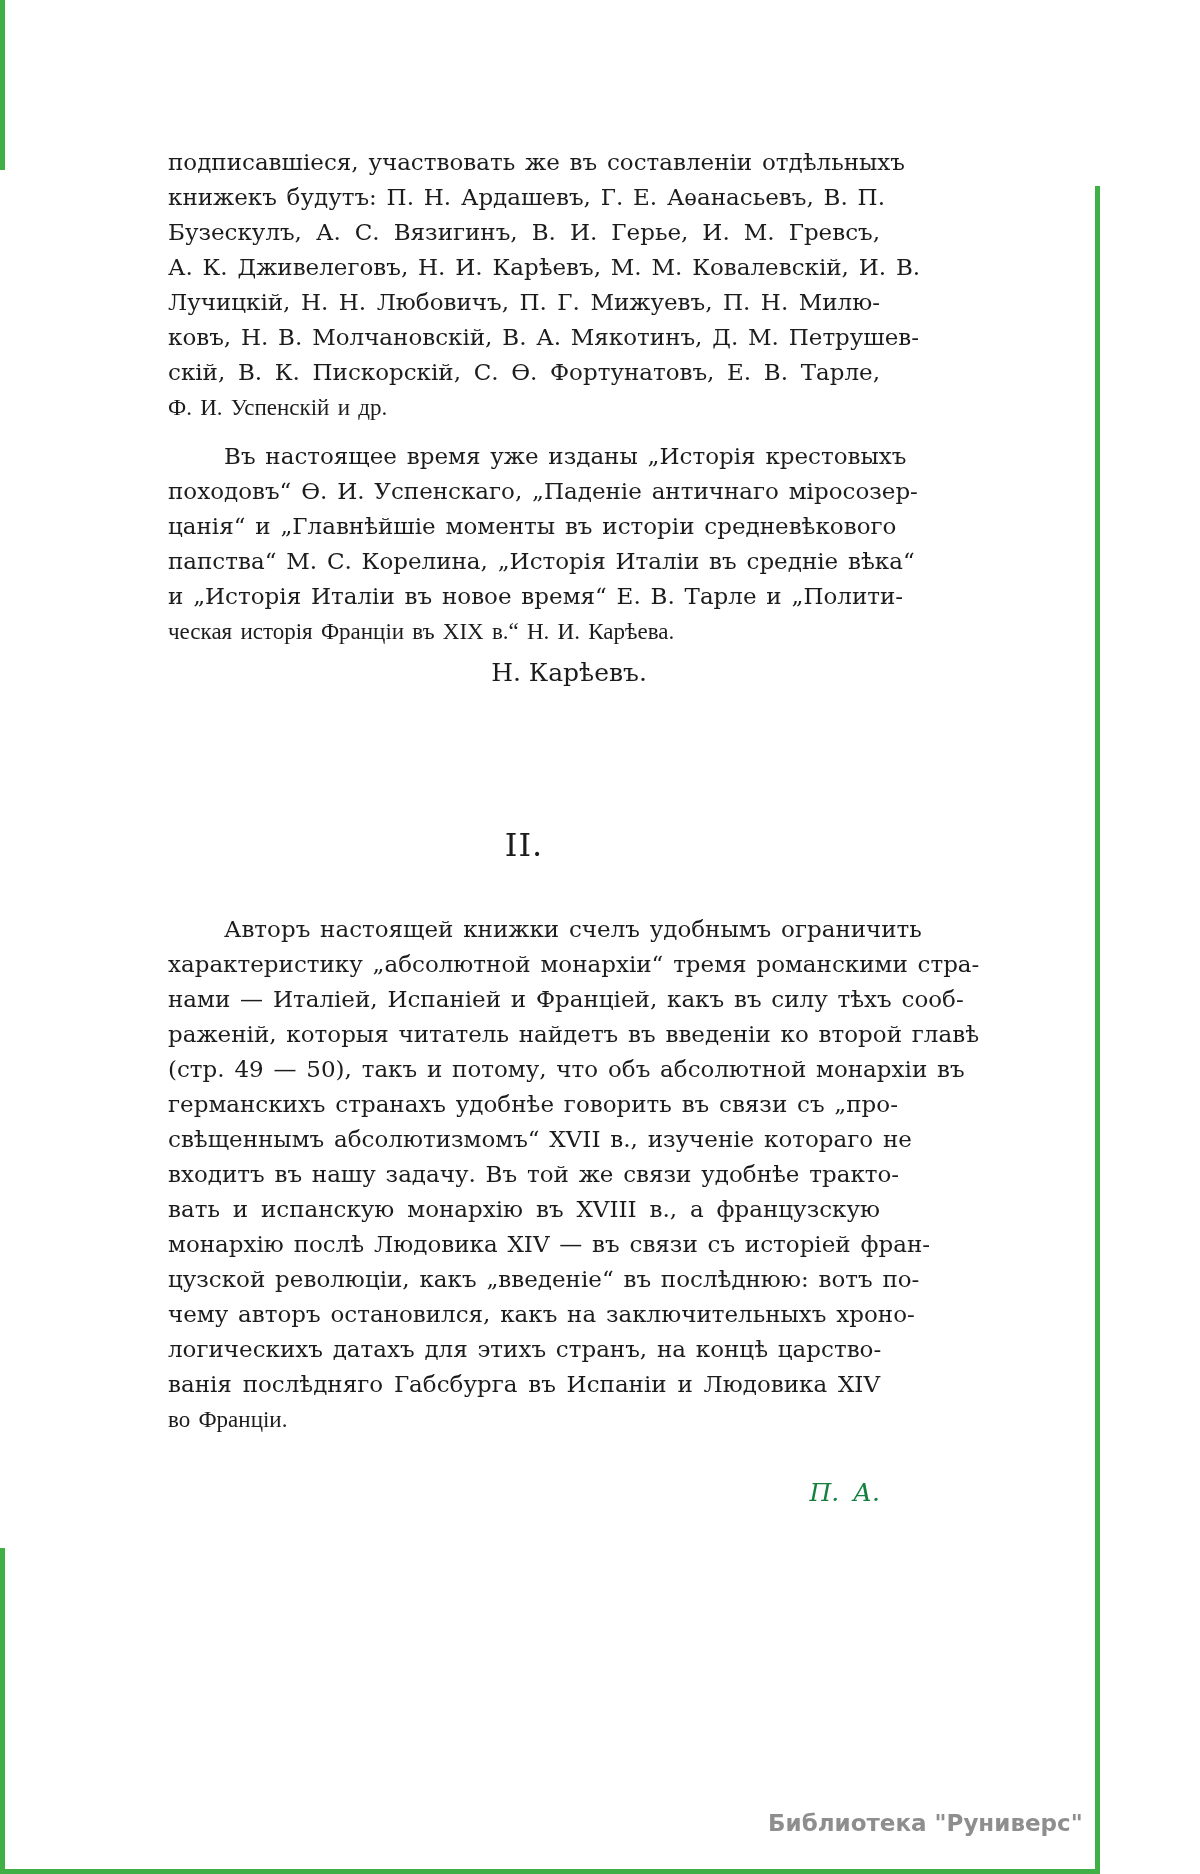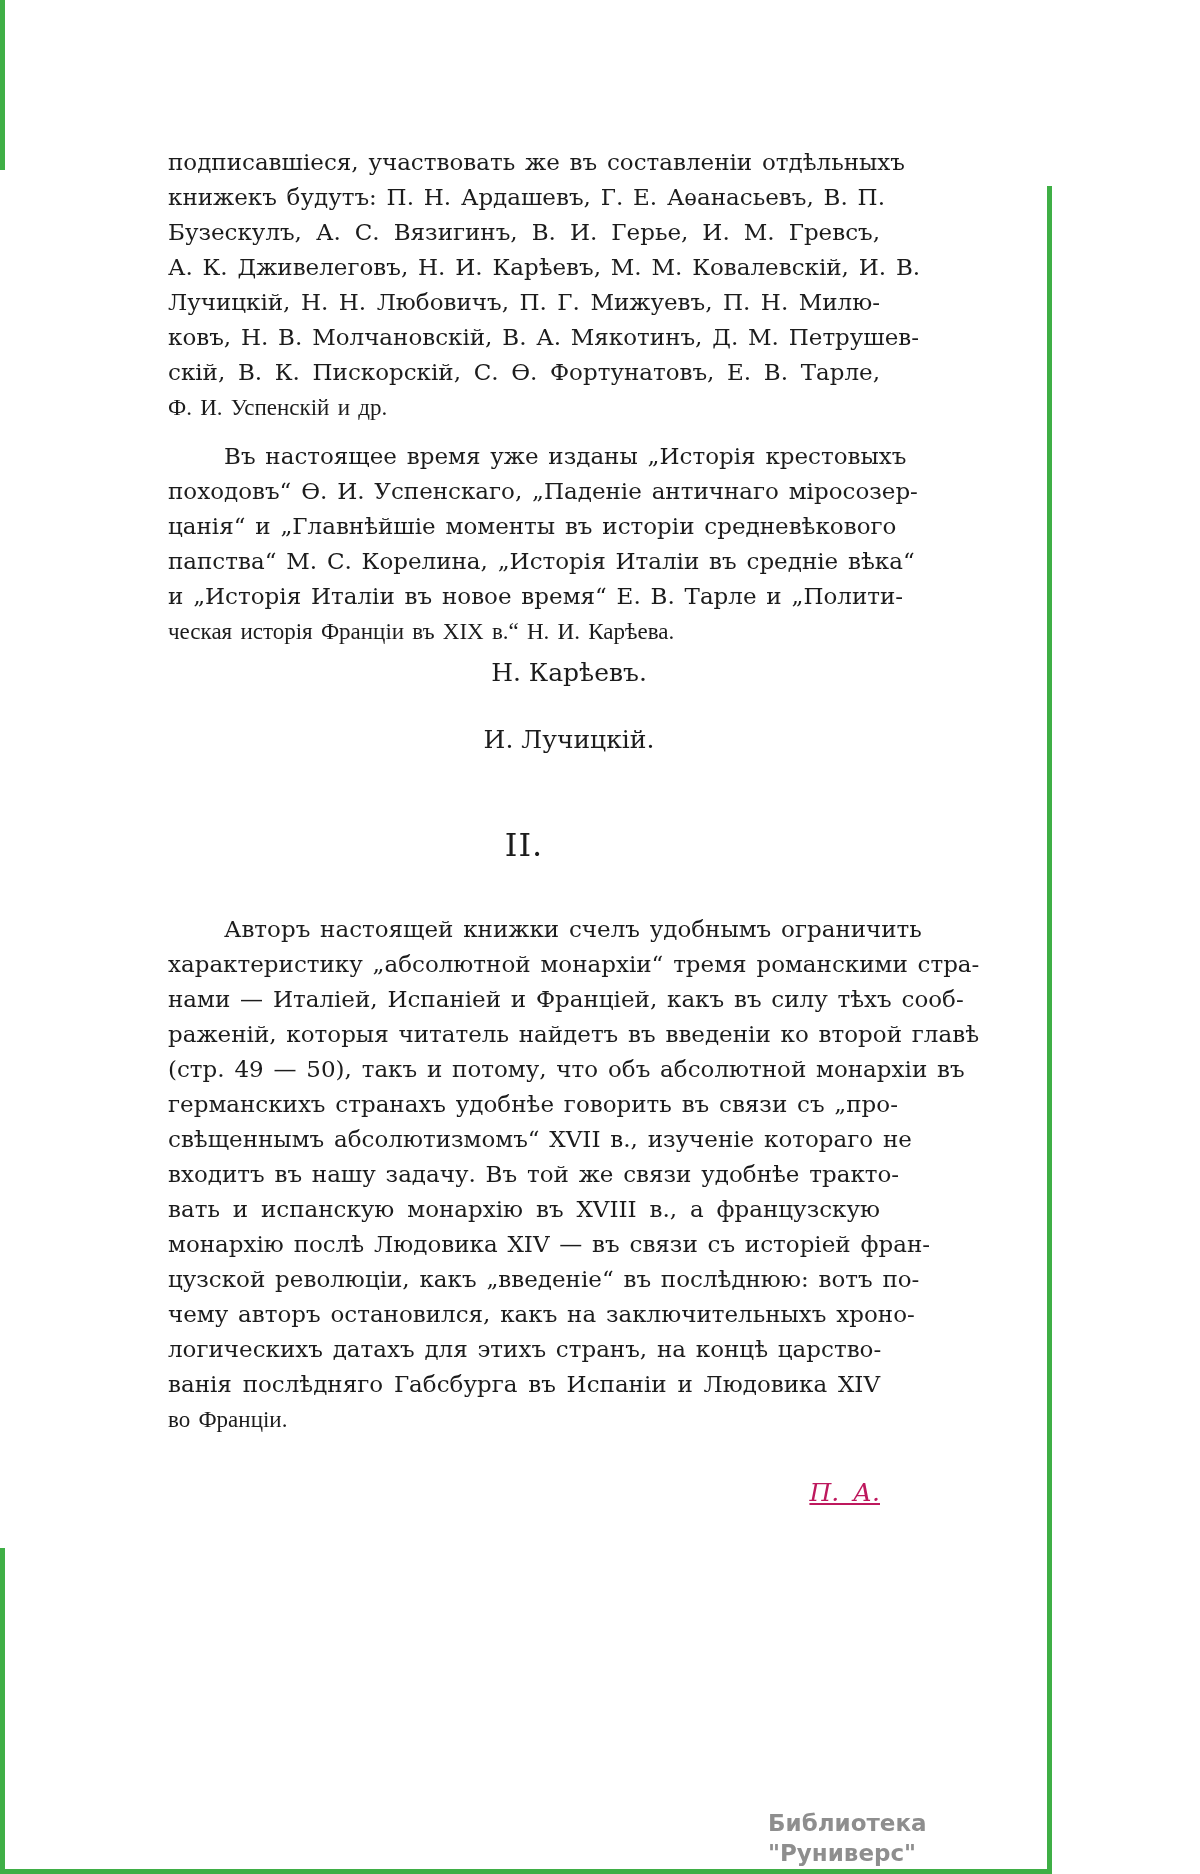--- a/index.html
+++ b/index.html
@@ -4,20 +4,21 @@
 <style>
   html, body { margin: 0; padding: 0; background: #ffffff; }
   .page {
     position: relative;
     width: 1052px;
     height: 1874px;
     background: #ffffff;
     overflow: hidden;
     font-family: "DejaVu Serif", serif;
     color: #1c1c1c;
+    padding-left: 48px;
   }
   .border-seg { position: absolute; background: #3faf46; }
   .b-left-top    { left: 0; top: 0; width: 5px; height: 170px; }
   .b-left-bottom { left: 0; top: 1548px; width: 5px; height: 326px; }
   .b-right       { right: 0; top: 186px; width: 5px; height: 1688px; }
   .b-bottom      { left: 0; bottom: 0; width: 100%; height: 5px; }
 
   .textcol { position: absolute; left: 168px; top: 0; width: 712px; height: 100%; }
   .para { position: absolute; left: 0; width: 712px; }
   .line {
@@ -45,22 +46,21 @@
     font-size: 32px; line-height: 35px;
     letter-spacing: 1px;
     color: #1c1c1c;
   }
   .closing {
     position: absolute; left: 0; width: 712px;
     text-align: right;
     font-style: italic;
     font-size: 25px; line-height: 35px;
     word-spacing: 6px;
-    color: #be185d;
-    text-decoration: underline;
+    color: #15803d;
   }
   .watermark {
     position: absolute; left: 768px; top: 1808px;
     font-family: "DejaVu Sans", sans-serif;
     font-weight: bold;
     font-size: 23px; line-height: 30px;
     color: #8e8e8e;
   }
 </style>
 </head>
@@ -89,21 +89,20 @@
     <div class="para" style="top:425px">
       <div class="line just indent">Въ настоящее время уже изданы „Исторія крестовыхъ</div>
       <div class="line just">походовъ“ Ѳ. И. Успенскаго, „Паденіе античнаго міросозер-</div>
       <div class="line just">цанія“ и „Главнѣйшіе моменты въ исторіи средневѣкового</div>
       <div class="line just">папства“ М. С. Корелина, „Исторія Италіи въ средніе вѣка“</div>
       <div class="line just">и „Исторія Италіи въ новое время“ Е. В. Тарле и „Полити-</div>
       <div class="line last">ческая исторія Франціи въ XIX в.“ Н. И. Карѣева.</div>
     </div>
 
     <div class="sig" style="top:655px">Н. Карѣевъ.</div>
-    <div class="sig" style="top:722px">И. Лучицкій.</div>
 
     <div class="heading" style="top:828px">II.</div>
 
     <div class="para" style="top:898px">
       <div class="line just indent">Авторъ настоящей книжки счелъ удобнымъ ограничить</div>
       <div class="line just">характеристику „абсолютной монархіи“ тремя романскими стра-</div>
       <div class="line just">нами — Италіей, Испаніей и Франціей, какъ въ силу тѣхъ сооб-</div>
       <div class="line just">раженій, которыя читатель найдетъ въ введеніи ко второй главѣ</div>
       <div class="line just">(стр. 49 — 50), такъ и потому, что объ абсолютной монархіи въ</div>
       <div class="line just">германскихъ странахъ удобнѣе говорить въ связи съ „про-</div>

